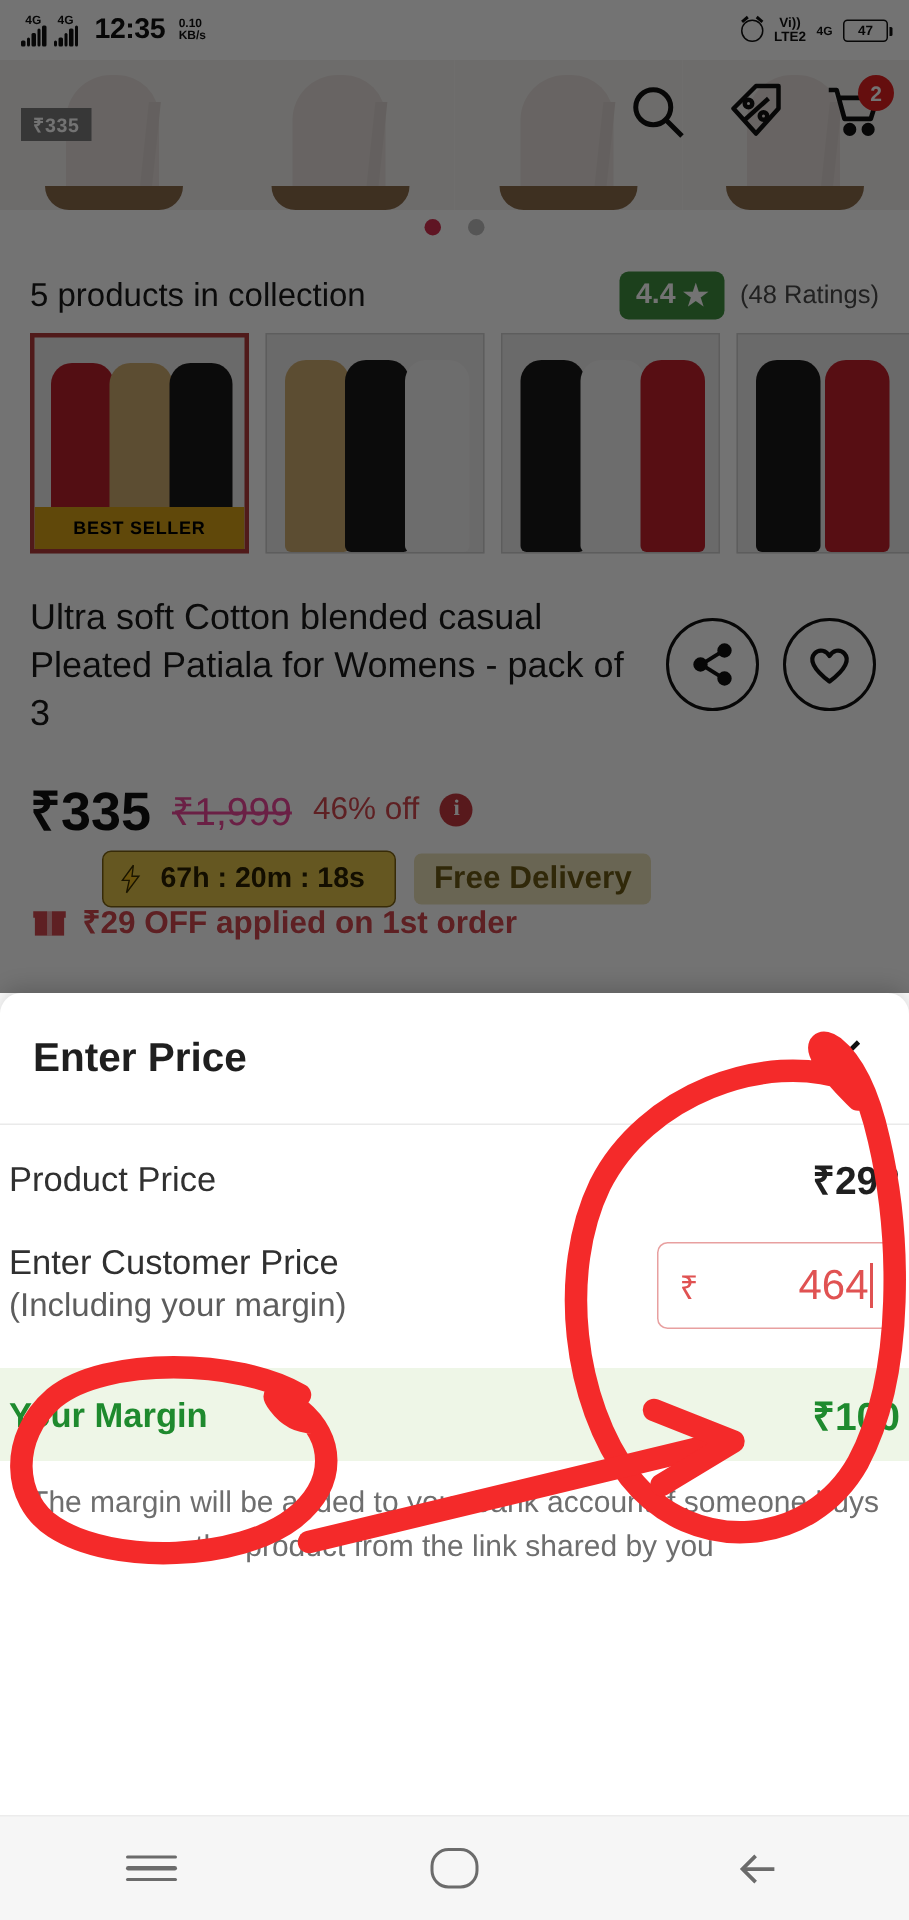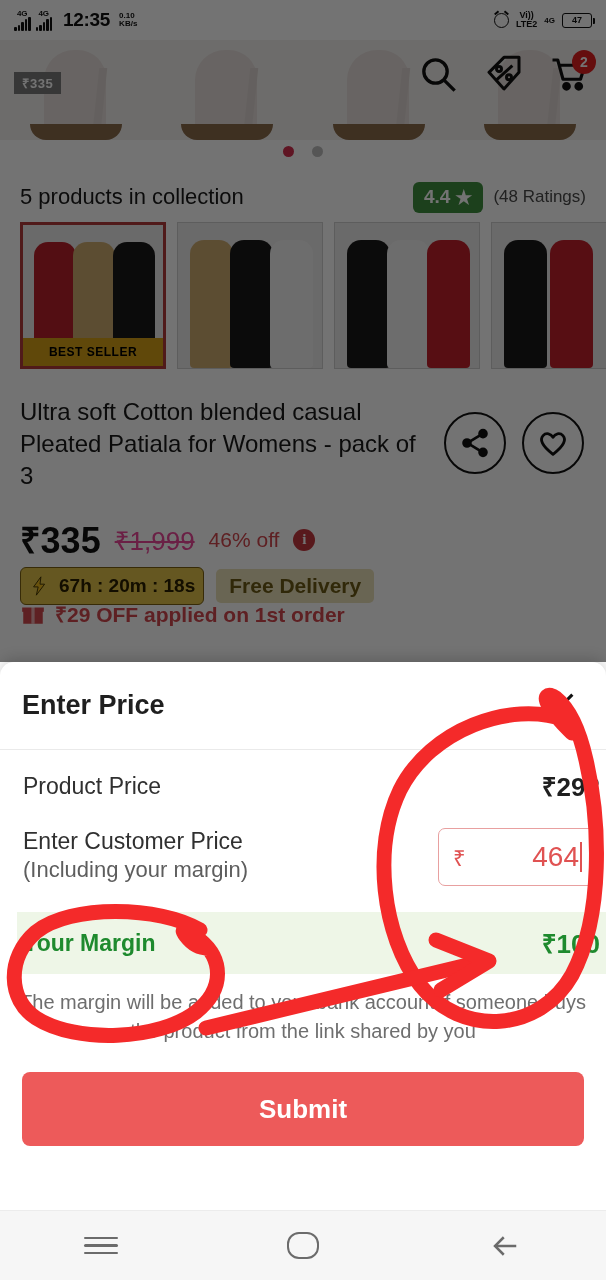--- a/index.html
+++ b/index.html
@@ -100,39 +100,39 @@
   .price-now{ font-size:36px; font-weight:bold; color:#111;}
   .price-mrp{ font-size:26px; color:#ec4899; text-decoration:line-through;}
   .price-off{ font-size:21px; color:#d1484e;}
   .info-ic{ width:22px;height:22px;border-radius:50%;background:#c4383e;color:#fff;
             font-size:15px;font-weight:bold;display:flex;align-items:center;justify-content:center;
             font-family:"Liberation Serif",serif;}
 
   
   .badge-row{ position:absolute; left:20px; top:567px; display:flex; align-items:center; gap:12px; z-index:6;}
   .timer{ border:1.5px solid #7a6012; background:#e0c14a; border-radius:6px;
-          height:38px; display:flex; align-items:center; padding:0 8px 0 8px; gap:8px;}
+          height:38px; display:flex; align-items:center; padding:0 20px 0 8px; gap:8px;margin-left:48px;}
   .timer .txt{ font-size:19px; font-weight:bold; color:#2a2000;}
   .free-del{ background:#e9dfb8; color:#6b5a15; font-size:21px; font-weight:bold;
              padding:5px 13px; border-radius:5px;}
   .offer-row{ position:absolute; left:20px; top:600px; display:flex; align-items:center; gap:9px; z-index:6;}
   .offer-txt{ font-size:21px; font-weight:bold; color:#d1484e;}
 
   
   #sheet {
     position:absolute; left:0; top:662px; width:606px; height:548px;
     background:#fff; border-radius:14px 14px 0 0; z-index:60;
     box-shadow:0 -3px 14px rgba(0,0,0,0.18);
   }
   .sheet-head{ height:88px; display:flex; align-items:center; padding:0 22px;
                border-bottom:1px solid #eaeaea;}
   .sheet-title{ font-size:27px; font-weight:bold; color:#1f1f1f;}
   .close-btn{ margin-left:auto; width:46px;height:46px; display:flex;align-items:center;justify-content:center;}
 
-  .row { display:flex; align-items:center; padding:0 6px;margin-left:17px; }
+  .row { display:flex; align-items:center; padding:0 6px; }
   .row-product{ height:72px; }
   .lbl { font-size:23px; color:#303030; }
   .val-price{ margin-left:auto; font-size:26px; font-weight:bold; color:#1f1f1f;}
 
   .row-input{ height:90px; align-items:flex-start; padding-top:6px;}
   .lbl-stack{ display:flex; flex-direction:column; gap:2px;}
   .lbl-sub{ font-size:22px; color:#5d5d5d;}
   .price-input{ margin-left:auto; width:162px; height:58px; border:1.5px solid #e8a0a0;
                 border-radius:7px; display:flex; align-items:center; padding:0 14px;}
   .ci-sym{ font-size:22px; color:#e05252;}
@@ -378,23 +378,20 @@
       </span>
     </div>
 
     <div class="row row-margin">
       <span class="lbl-margin">Your Margin</span>
       <span class="val-margin">₹100</span>
     </div>
 
     <div class="note">The margin will be added to your bank account if someone buys the product from the link shared by you</div>
 
-    <div class="submit-wrap">
-      <button class="submit-btn">Submit</button>
-    </div>
   </div>
 
   <div id="navbar">
     <span class="nav-ic">
       <span class="hamb">
           <i></i>
           <i></i>
           <i></i>
         </span>
     </span>

